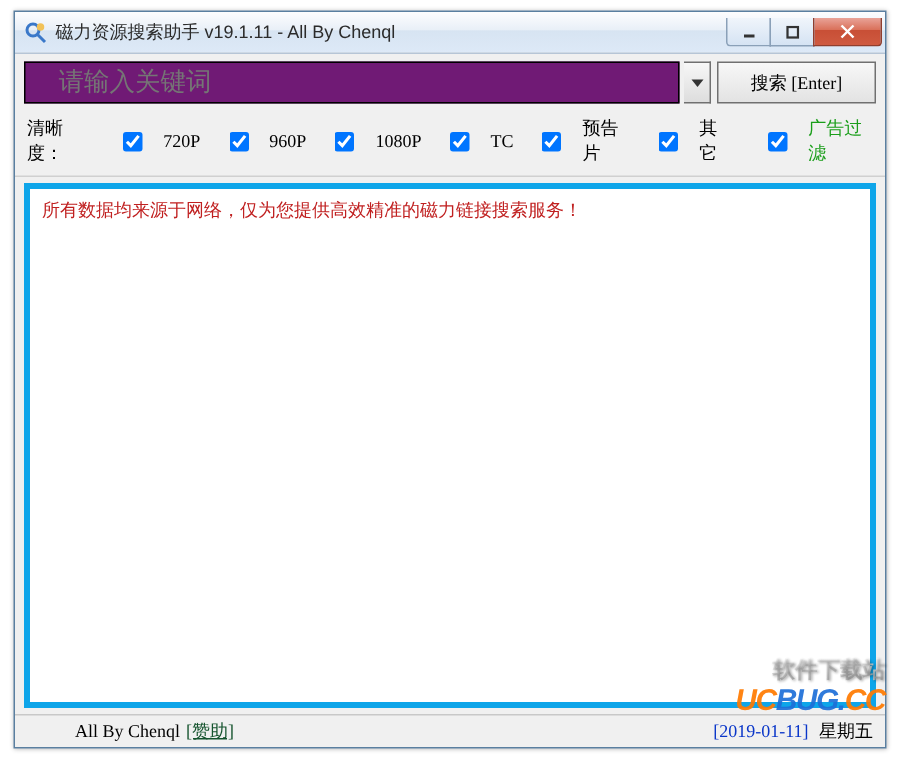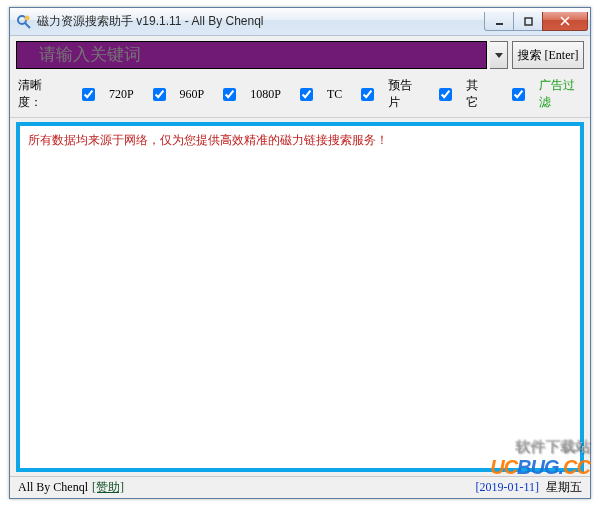--- a/index.html
+++ b/index.html
@@ -87,21 +87,21 @@
   border: 1px solid #000;
   display: flex;
   align-items: center;
   background: #fff;
   font-size: 16px;
   font-family: Arial, sans-serif;
   padding-left: 4px;
 }
 .source-box .dd { margin-left: auto; width:16px; text-align:center; border-left:1px solid #888; }
 .search-btn {
-  width: 72px;
+  width: 106px;
   height: 28px;
   border: 1px solid #707070;
   background: linear-gradient(to bottom,#f7f7f7,#e3e3e3);
   font-size: 12px;
   font-family: "SimSun","Microsoft YaHei";
 }
 .filter-row {
   padding: 4px 8px 6px 8px;
   display: flex;
   align-items: center;
@@ -128,21 +128,21 @@
 .statusbar {
   height: 22px;
   border-top: 1px solid #c8c8c8;
   display: flex;
   align-items: center;
   padding: 0 8px;
   font-size: 12px;
   font-family: "SimSun", serif;
   background: #f0f0f0;
 }
-.statusbar .author { color: #000; }
+.statusbar .author { color: #000; margin-left: 32px; }
 .statusbar .sponsor { color: #14532d; margin-left: 4px; text-decoration: underline; }
 .statusbar .right { margin-left: auto; }
 .statusbar .date { color: #0a36c9; }
 .statusbar .weekday { color: #000; margin-left: 4px; }
 .watermark {
   position: absolute;
   right: 10px;
   bottom: 28px;
   text-align: right;
   pointer-events: none;

